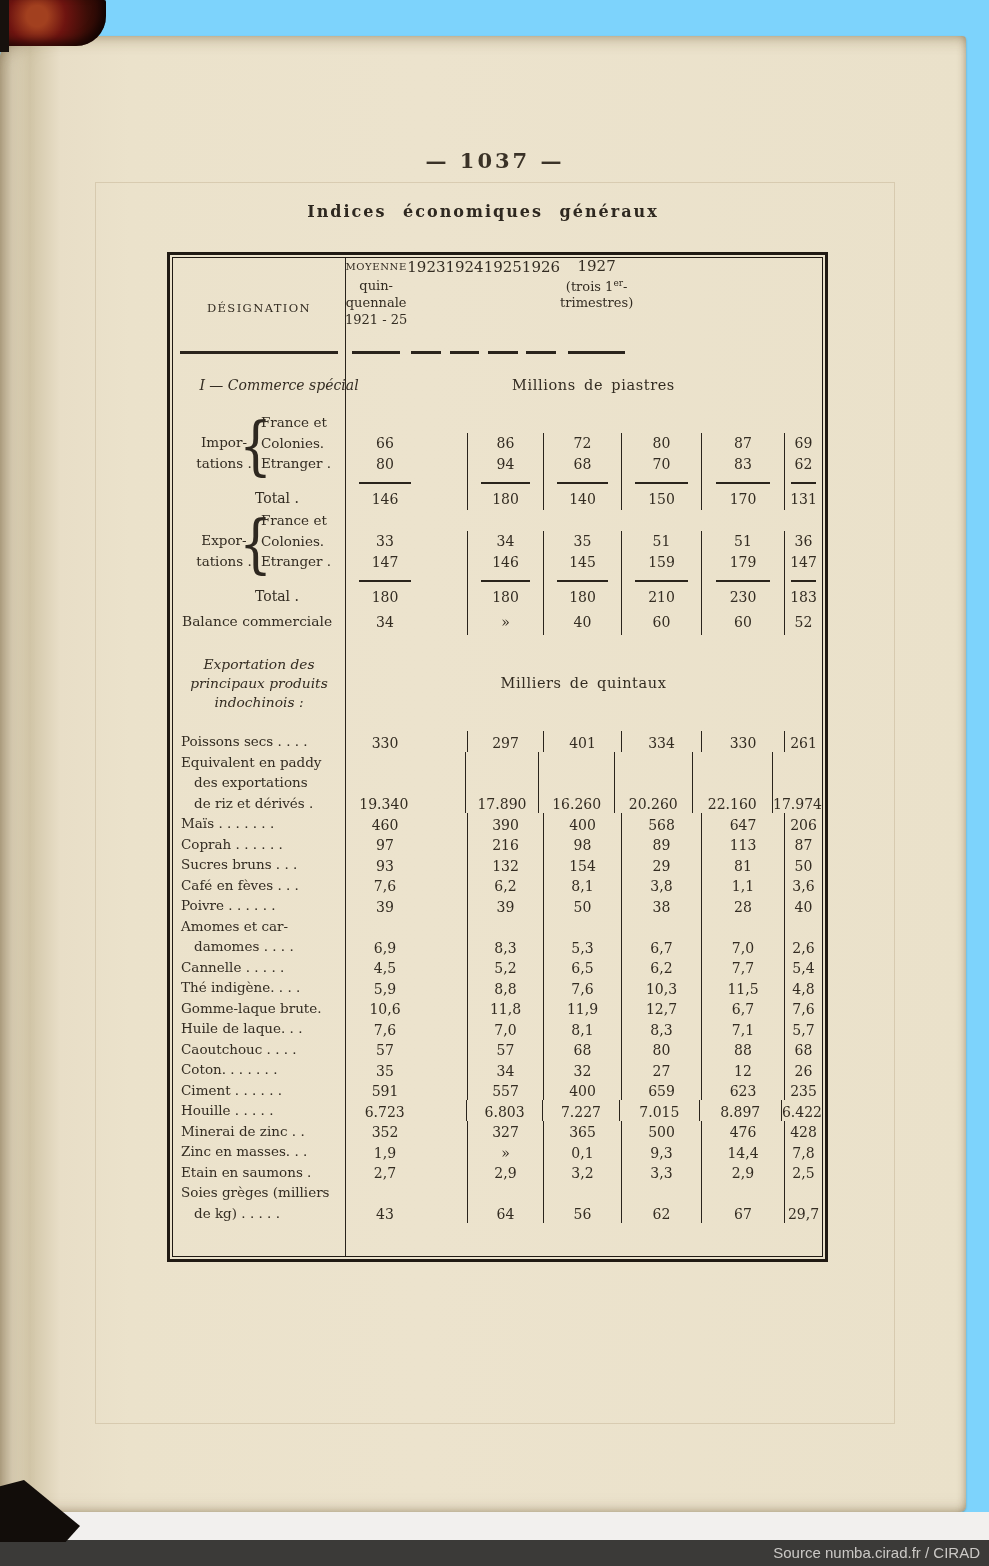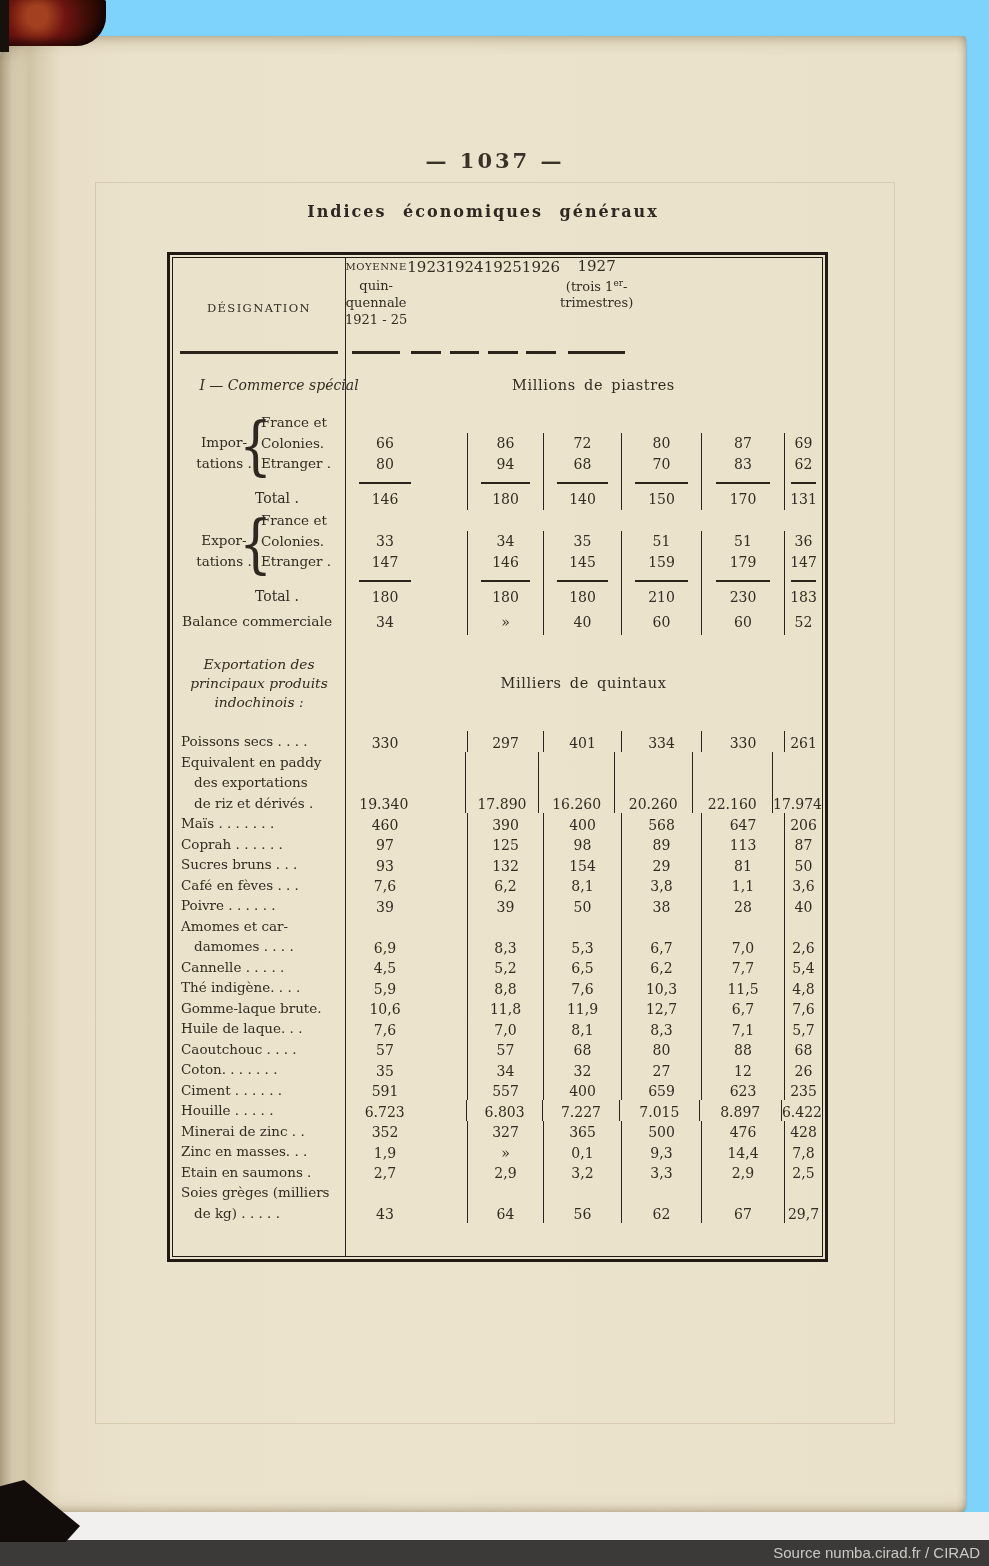--- a/index.html
+++ b/index.html
@@ -352,21 +352,21 @@
                 <div class="cell">647</div>
                 <div class="cell">206</div>
               </div>
             </div>
             <div class="prodrow">
               <div class="plabel">
                 <div class="carrier">Coprah . . . . . .</div>
               </div>
               <div class="vals">
                 <div class="cell">97</div>
-                <div class="cell">125</div>
+                <div class="cell">216</div>
                 <div class="cell">98</div>
                 <div class="cell">89</div>
                 <div class="cell">113</div>
                 <div class="cell">87</div>
               </div>
             </div>
             <div class="prodrow">
               <div class="plabel">
                 <div class="carrier">Sucres bruns . . .</div>
               </div>

